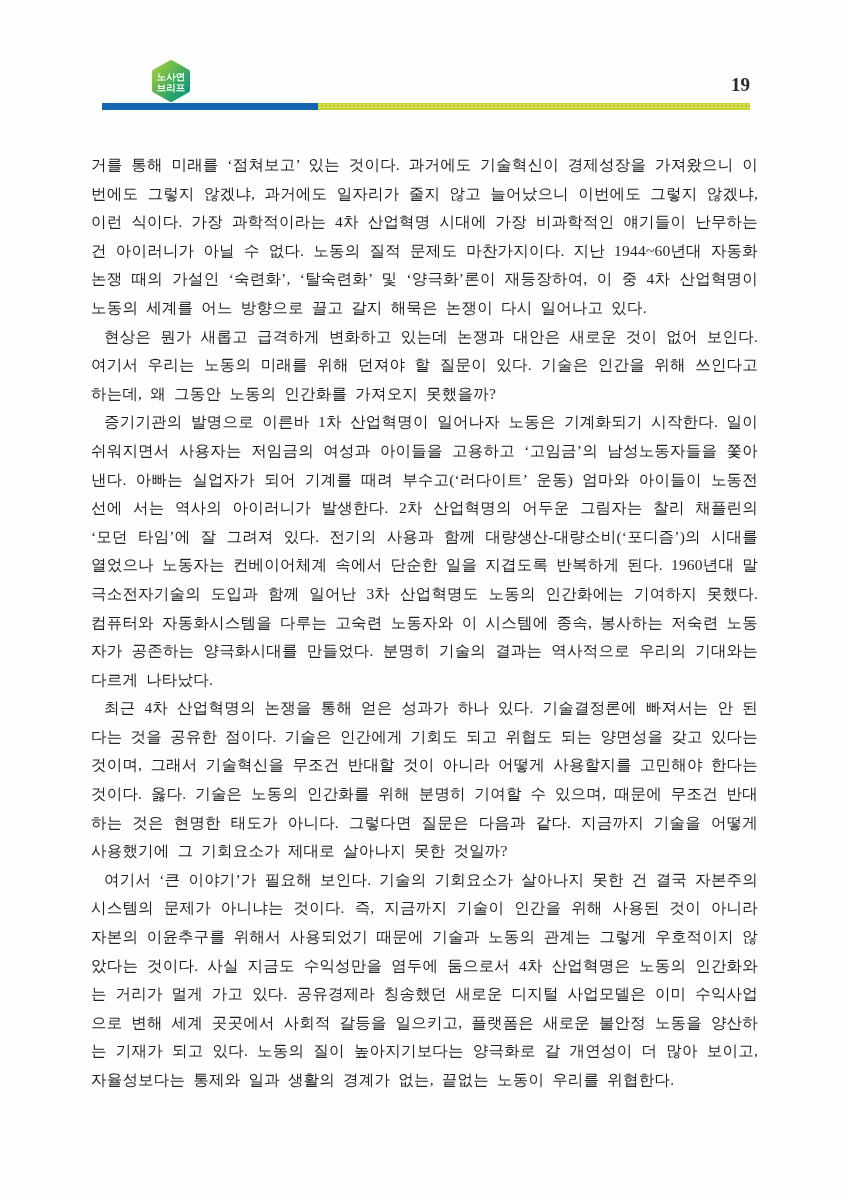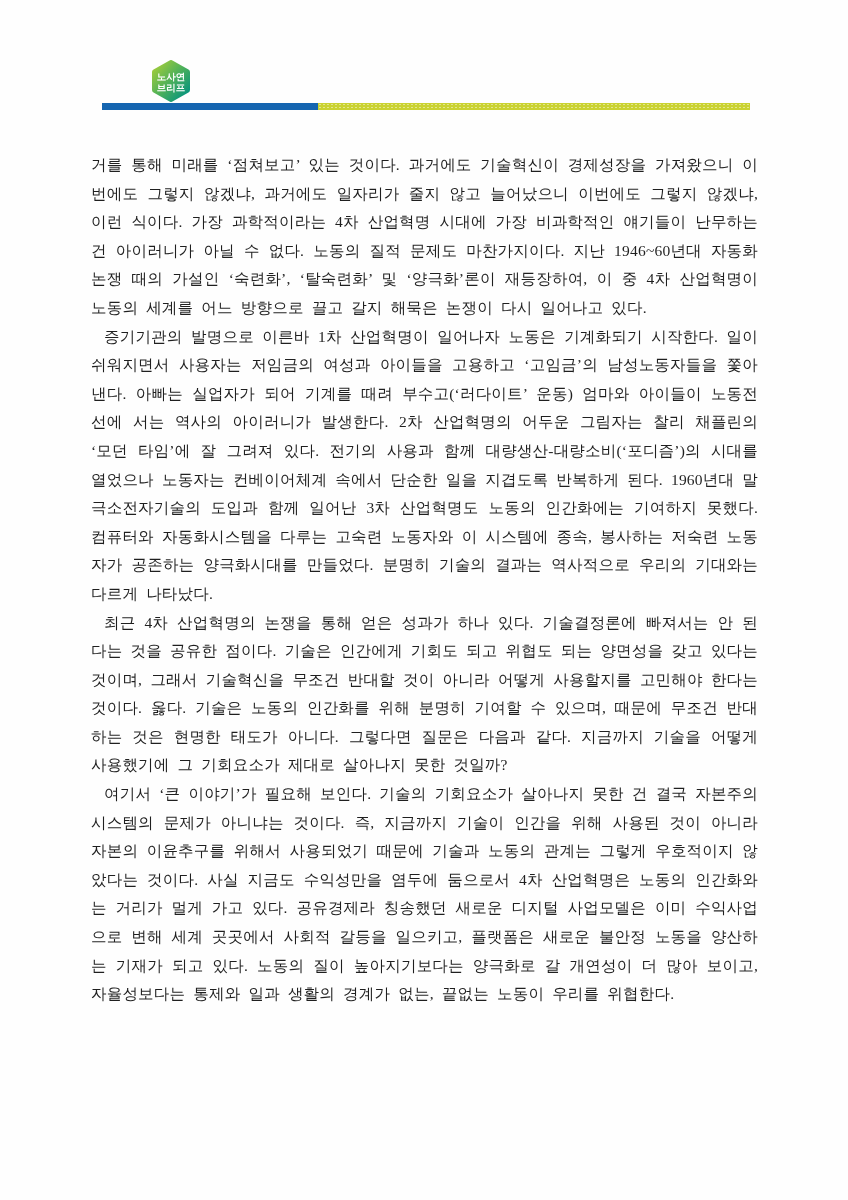--- a/index.html
+++ b/index.html
@@ -106,26 +106,28 @@
           <stop offset="0.5" style="stop-color: #4db05a"></stop>
           <stop offset="1" style="stop-color: var(--logo-gradient-end, #009181)"></stop>
         </linearGradient>
       </defs>
       <polygon points="20,3 36,12 36,30 20,39 4,30 4,12" fill="url(#logoGrad)" stroke="url(#logoGrad)" stroke-width="6" stroke-linejoin="round"></polygon>
       <text class="logo-text" x="20" y="19.5">노사연</text>
       <text class="logo-text" x="20" y="31">브리프</text>
     </svg>
   </div>
 
+  <div class="page-number">19</div>
 
   <div class="divider-rule">
     <div class="rule-blue"></div>
     <div class="rule-yellow"></div>
   </div>
 
   <div class="article-body">
-    <p>거를 통해 미래를 ‘점쳐보고’ 있는 것이다. 과거에도 기술혁신이 경제성장을 가져왔으니 이번에도 그렇지 않겠냐, 과거에도 일자리가 줄지 않고 늘어났으니 이번에도 그렇지 않겠냐, 이런 식이다. 가장 과학적이라는 4차 산업혁명 시대에 가장 비과학적인 얘기들이 난무하는 건 아이러니가 아닐 수 없다. 노동의 질적 문제도 마찬가지이다. 지난 1946~60년대 자동화 논쟁 때의 가설인 ‘숙련화’, ‘탈숙련화’ 및 ‘양극화’론이 재등장하여, 이 중 4차 산업혁명이 노동의 세계를 어느 방향으로 끌고 갈지 해묵은 논쟁이 다시 일어나고 있다.</p>
+    <p>거를 통해 미래를 ‘점쳐보고’ 있는 것이다. 과거에도 기술혁신이 경제성장을 가져왔으니 이번에도 그렇지 않겠냐, 과거에도 일자리가 줄지 않고 늘어났으니 이번에도 그렇지 않겠냐, 이런 식이다. 가장 과학적이라는 4차 산업혁명 시대에 가장 비과학적인 얘기들이 난무하는 건 아이러니가 아닐 수 없다. 노동의 질적 문제도 마찬가지이다. 지난 1944~60년대 자동화 논쟁 때의 가설인 ‘숙련화’, ‘탈숙련화’ 및 ‘양극화’론이 재등장하여, 이 중 4차 산업혁명이 노동의 세계를 어느 방향으로 끌고 갈지 해묵은 논쟁이 다시 일어나고 있다.</p>
+    <p class="indent">현상은 뭔가 새롭고 급격하게 변화하고 있는데 논쟁과 대안은 새로운 것이 없어 보인다. 여기서 우리는 노동의 미래를 위해 던져야 할 질문이 있다. 기술은 인간을 위해 쓰인다고 하는데, 왜 그동안 노동의 인간화를 가져오지 못했을까?</p>
     <p class="indent">증기기관의 발명으로 이른바 1차 산업혁명이 일어나자 노동은 기계화되기 시작한다. 일이 쉬워지면서 사용자는 저임금의 여성과 아이들을 고용하고 ‘고임금’의 남성노동자들을 쫓아낸다. 아빠는 실업자가 되어 기계를 때려 부수고(‘러다이트’ 운동) 엄마와 아이들이 노동전선에 서는 역사의 아이러니가 발생한다. 2차 산업혁명의 어두운 그림자는 찰리 채플린의 ‘모던 타임’에 잘 그려져 있다. 전기의 사용과 함께 대량생산-대량소비(‘포디즘’)의 시대를 열었으나 노동자는 컨베이어체계 속에서 단순한 일을 지겹도록 반복하게 된다. 1960년대 말 극소전자기술의 도입과 함께 일어난 3차 산업혁명도 노동의 인간화에는 기여하지 못했다. 컴퓨터와 자동화시스템을 다루는 고숙련 노동자와 이 시스템에 종속, 봉사하는 저숙련 노동자가 공존하는 양극화시대를 만들었다. 분명히 기술의 결과는 역사적으로 우리의 기대와는 다르게 나타났다.</p>
     <p class="indent">최근 4차 산업혁명의 논쟁을 통해 얻은 성과가 하나 있다. 기술결정론에 빠져서는 안 된다는 것을 공유한 점이다. 기술은 인간에게 기회도 되고 위협도 되는 양면성을 갖고 있다는 것이며, 그래서 기술혁신을 무조건 반대할 것이 아니라 어떻게 사용할지를 고민해야 한다는 것이다. 옳다. 기술은 노동의 인간화를 위해 분명히 기여할 수 있으며, 때문에 무조건 반대하는 것은 현명한 태도가 아니다. 그렇다면 질문은 다음과 같다. 지금까지 기술을 어떻게 사용했기에 그 기회요소가 제대로 살아나지 못한 것일까?</p>
     <p class="indent">여기서 ‘큰 이야기’가 필요해 보인다. 기술의 기회요소가 살아나지 못한 건 결국 자본주의 시스템의 문제가 아니냐는 것이다. 즉, 지금까지 기술이 인간을 위해 사용된 것이 아니라 자본의 이윤추구를 위해서 사용되었기 때문에 기술과 노동의 관계는 그렇게 우호적이지 않았다는 것이다. 사실 지금도 수익성만을 염두에 둠으로서 4차 산업혁명은 노동의 인간화와는 거리가 멀게 가고 있다. 공유경제라 칭송했던 새로운 디지털 사업모델은 이미 수익사업으로 변해 세계 곳곳에서 사회적 갈등을 일으키고, 플랫폼은 새로운 불안정 노동을 양산하는 기재가 되고 있다. 노동의 질이 높아지기보다는 양극화로 갈 개연성이 더 많아 보이고, 자율성보다는 통제와 일과 생활의 경계가 없는, 끝없는 노동이 우리를 위협한다.</p>
   </div>
 
 </div>
 
 </body></html>

